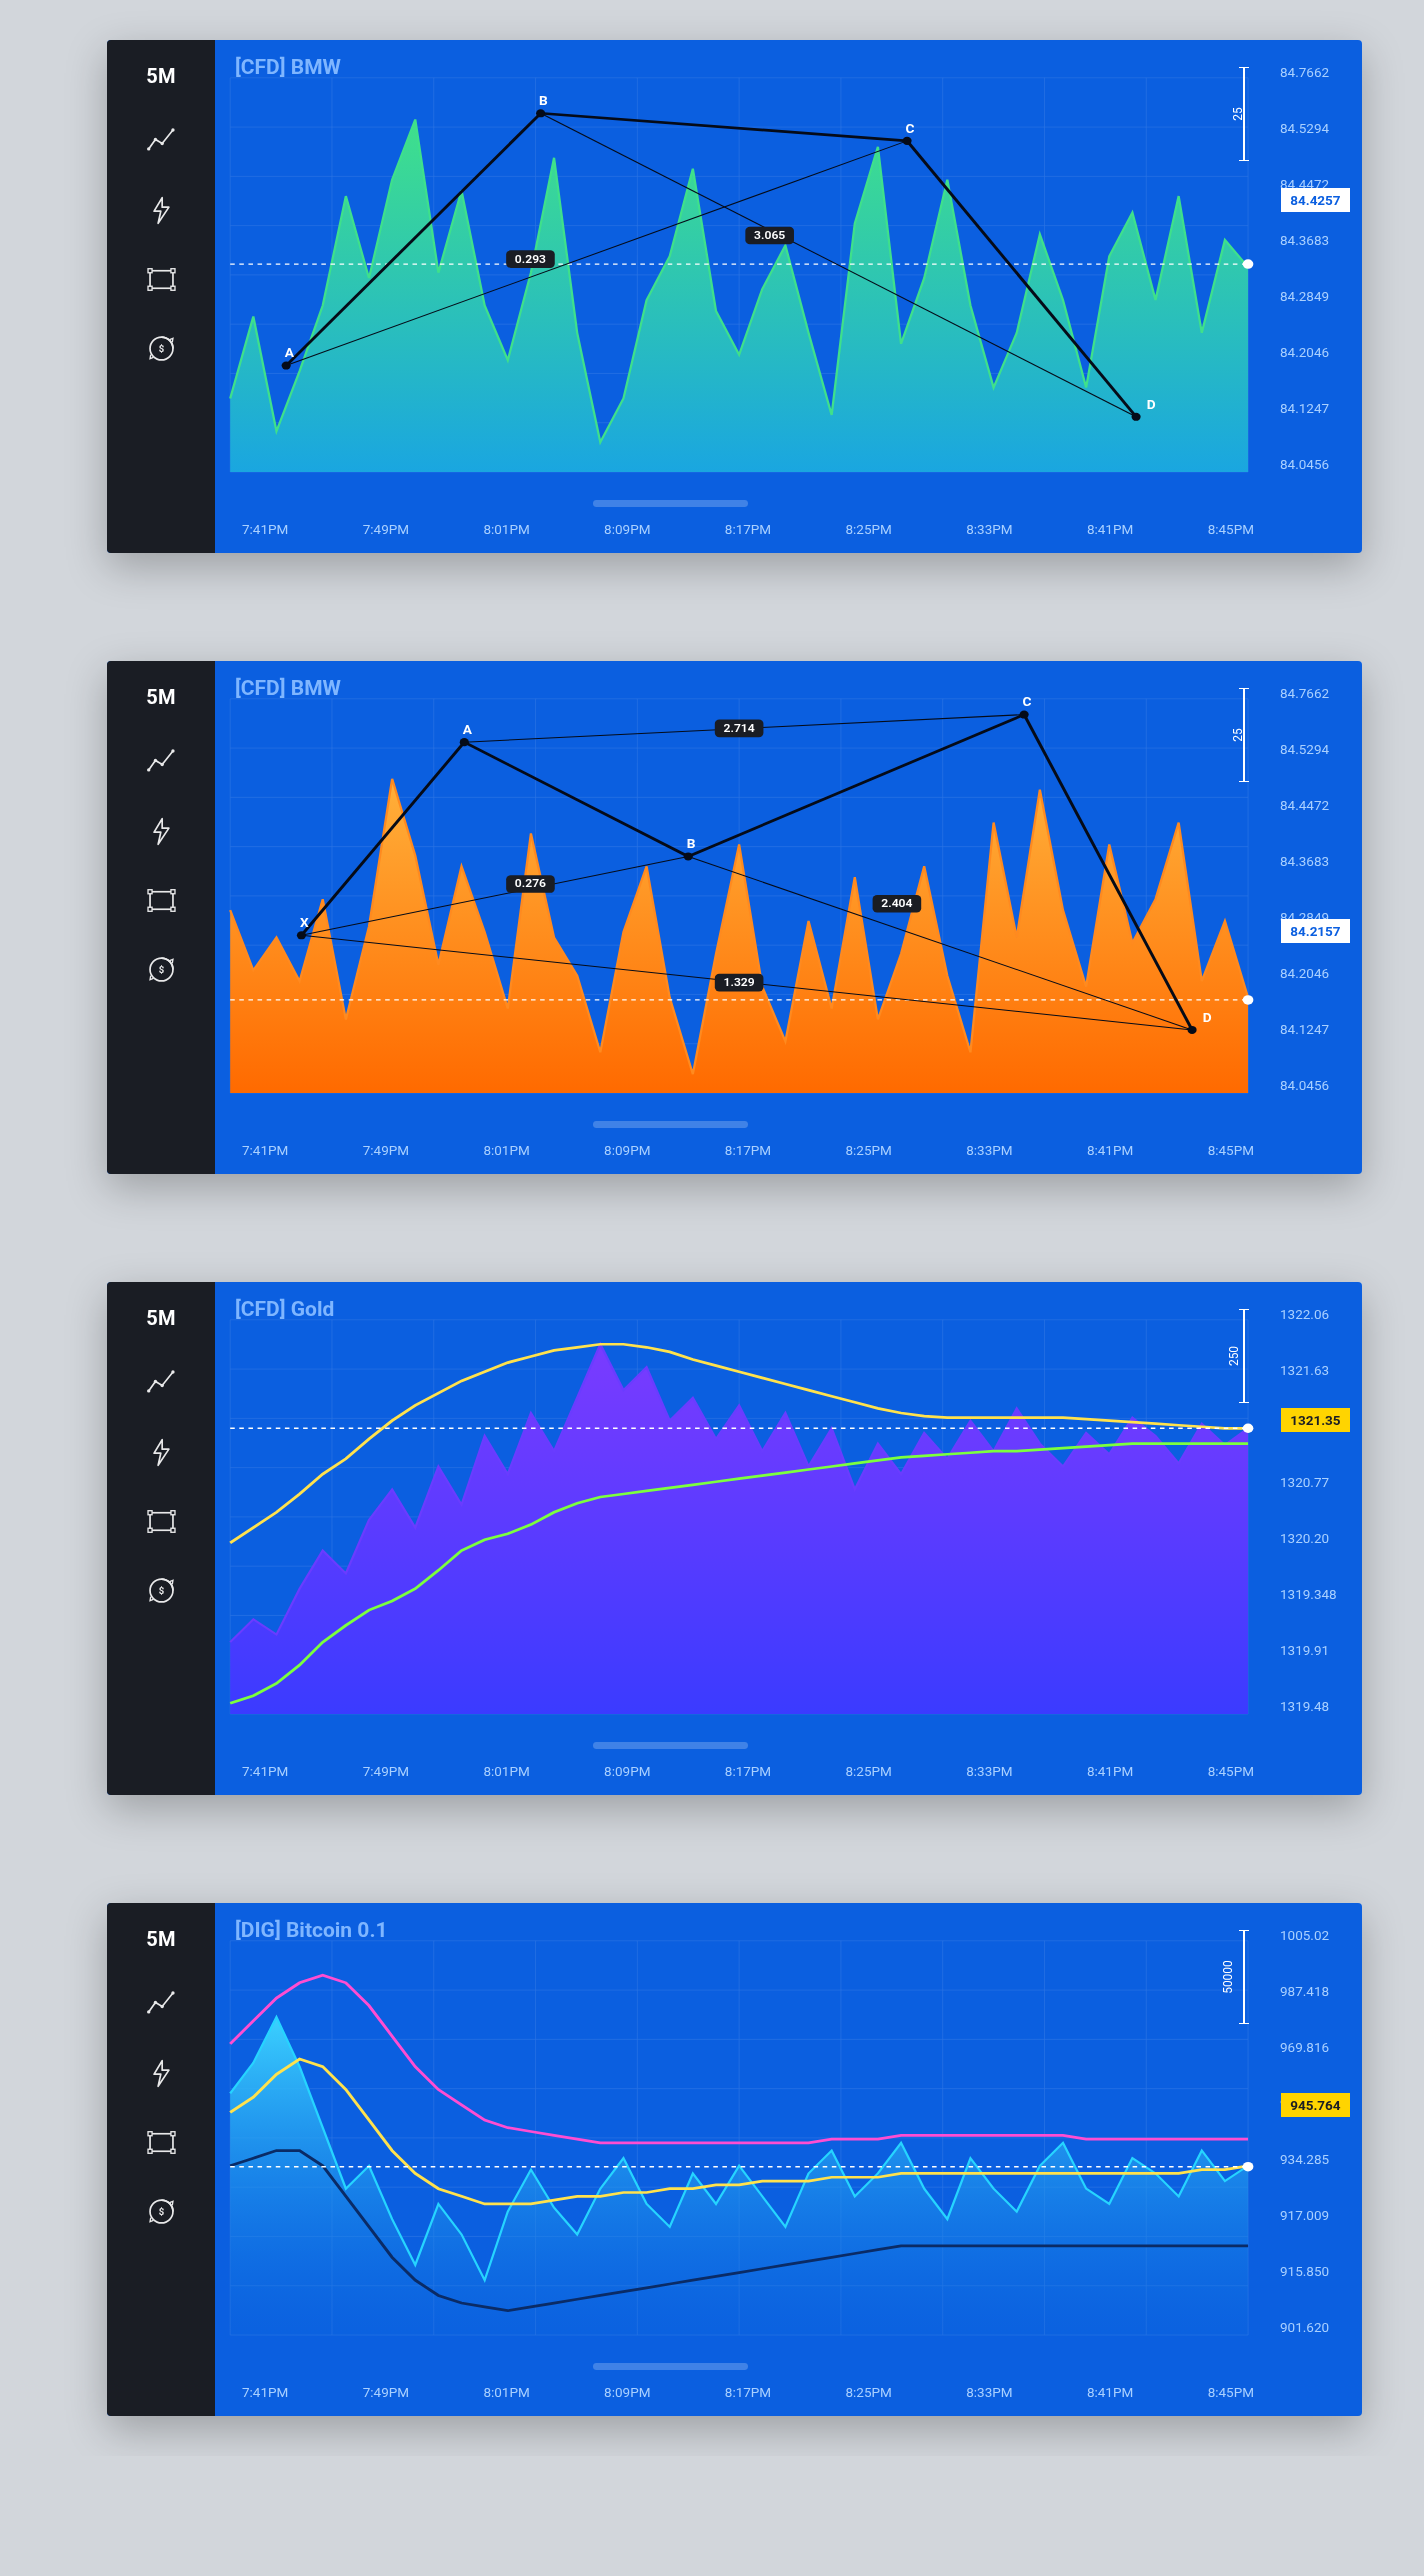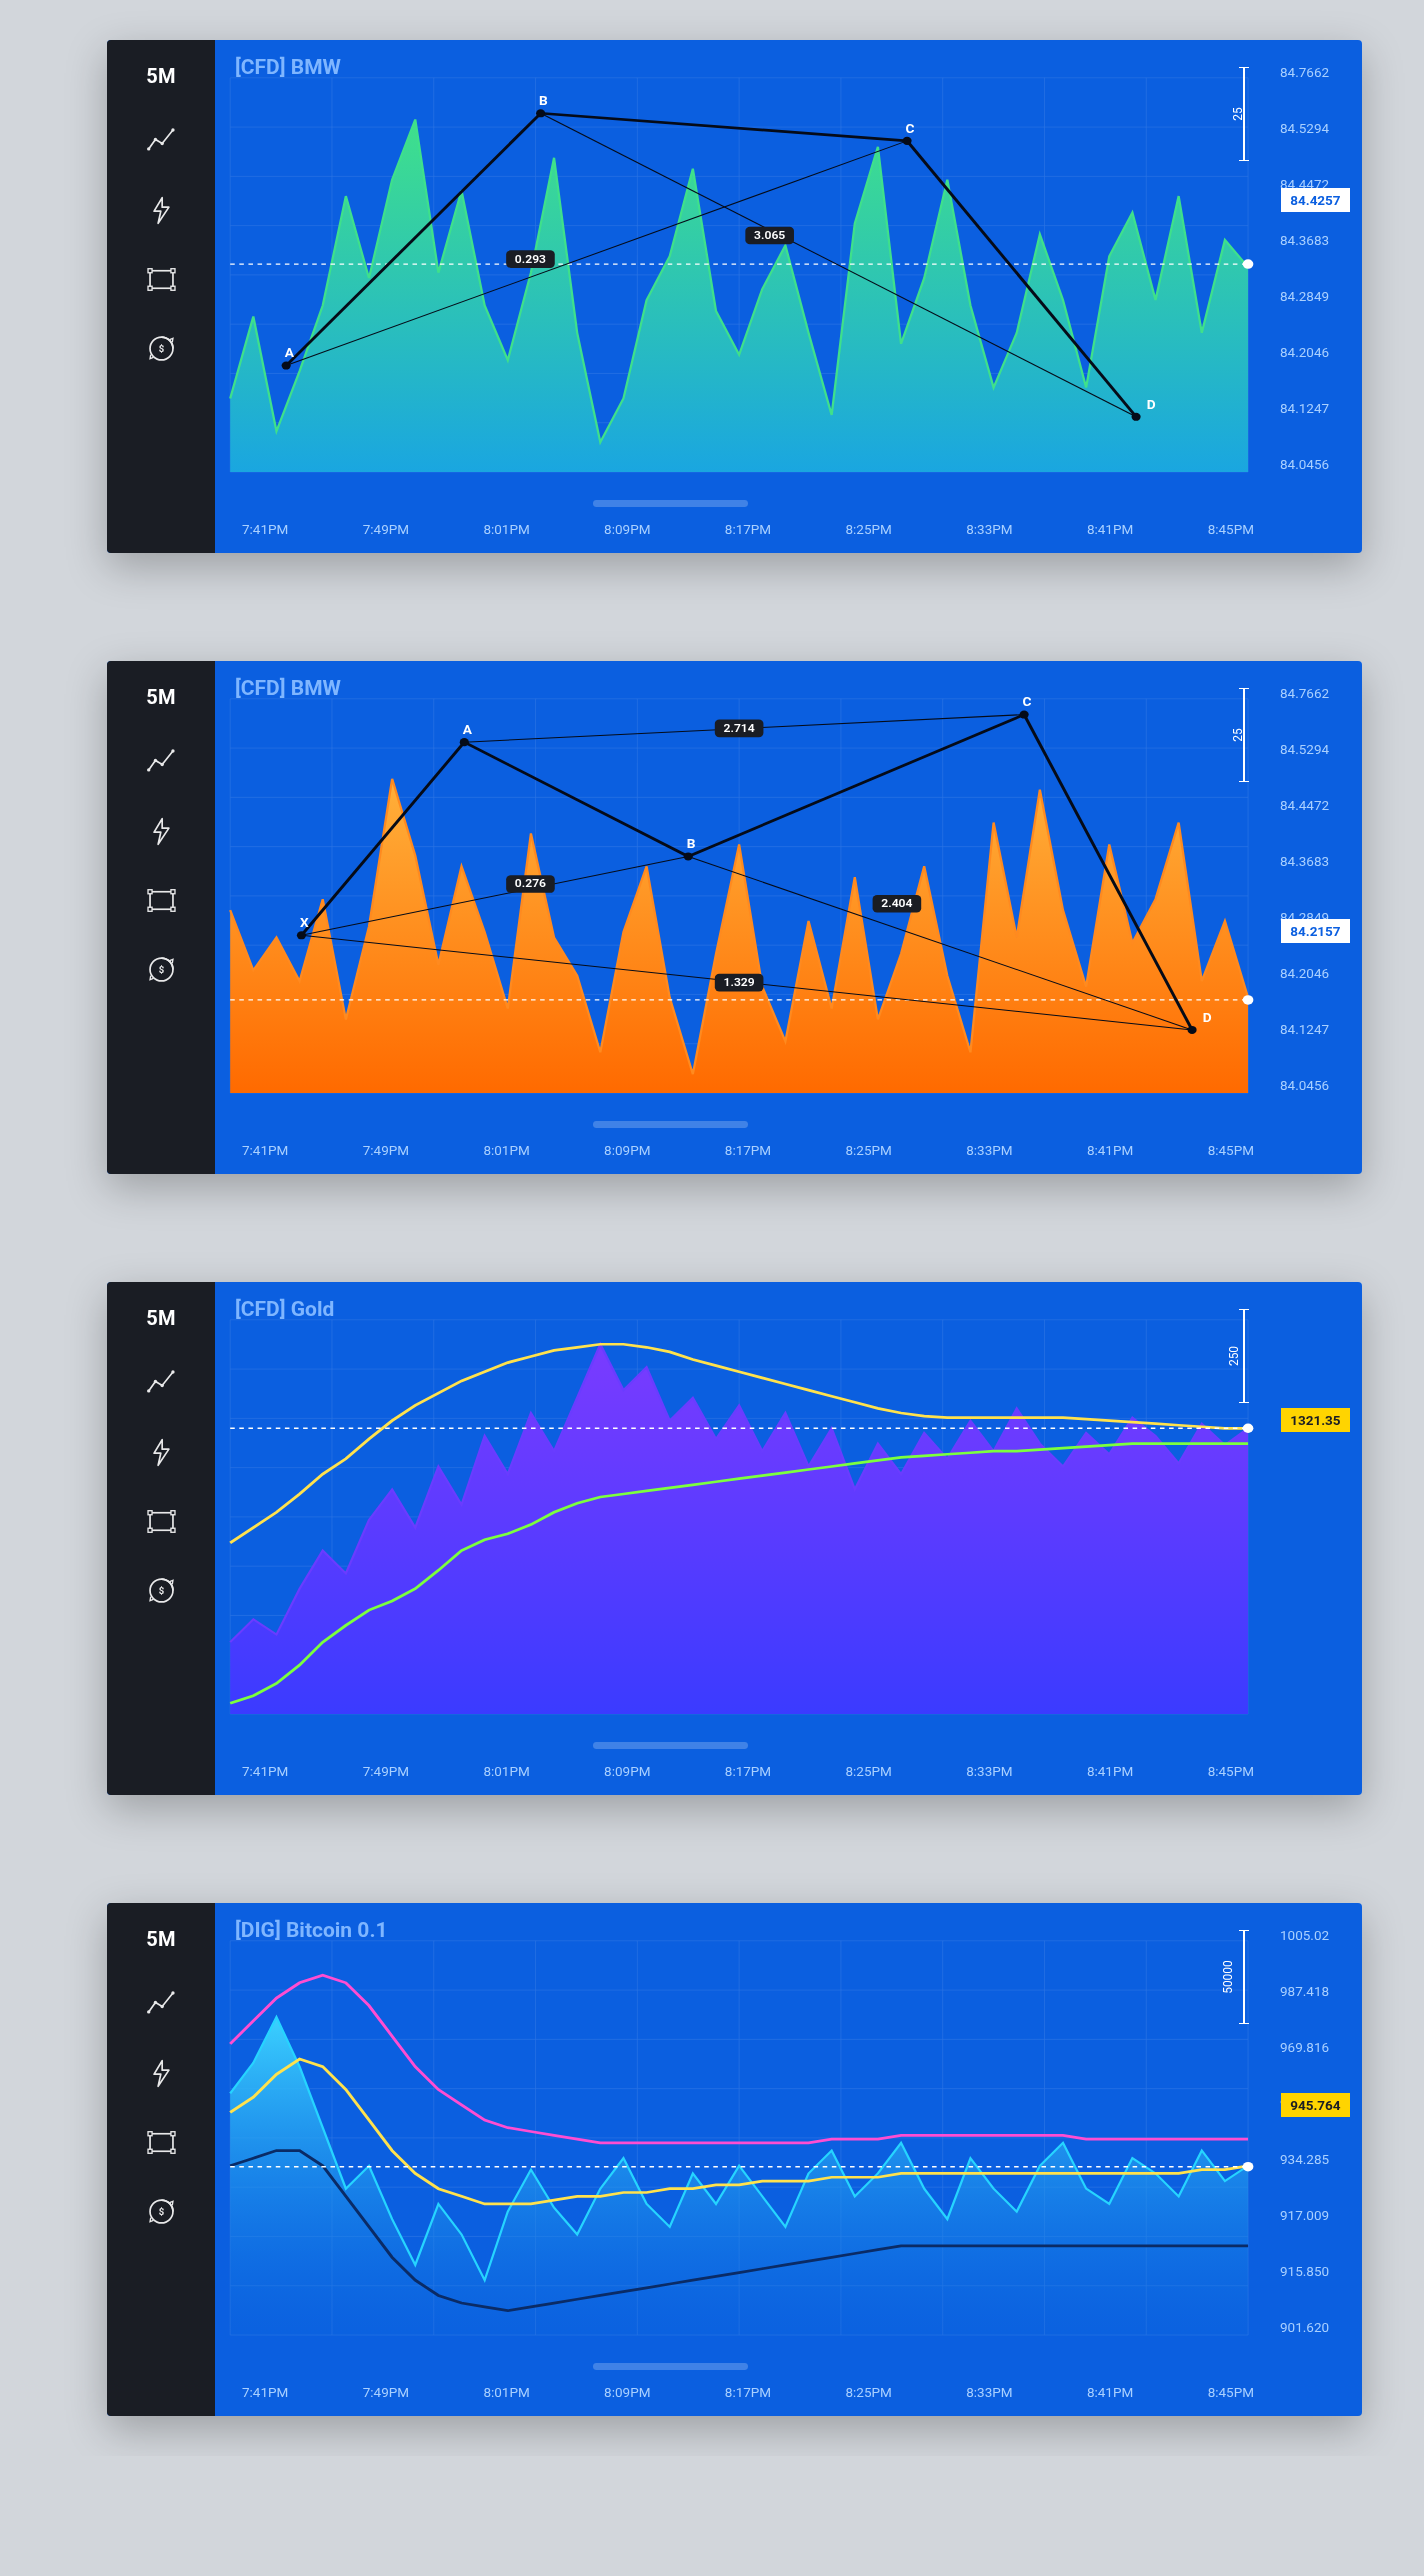--- a/index.html
+++ b/index.html
@@ -484,20 +484,30 @@
             <line x1="20" y1="567" x2="1360" y2="567"></line>
             <line x1="20" y1="640" x2="1360" y2="640"></line>
           </g>
           <path d="M 20 533.6124031007661 L 50.45454545454545 499.65891472870294 L 80.9090909090909 522.2945736434117 L 111.36363636363636 454.3875968992339 L 141.8181818181818 397.7984496124107 L 172.27272727272728 431.7519379844738 L 202.72727272727272 352.52713178294175 L 233.1818181818182 307.2558139534728 L 263.6363636363636 363.84496124029613 L 294.0909090909091 273.3023255814097 L 324.54545454545456 329.89147286823305 L 355 228.03100775194076 L 385.45454545454544 284.62015503876404 L 415.90909090909093 194.0775193798262 L 446.3636363636364 250.66666666664952 L 476.81818181818176 171.44186046511746 L 507.2727272727273 92.21705426353398 L 537.7272727272727 160.12403100776308 L 568.1818181818182 126.17054263564853 L 598.6363636363636 205.3953488371806 L 629.0909090909091 171.44186046511746 L 659.5454545454546 232.55813953488254 L 690 182.75968992247184 L 720.4545454545454 250.66666666664952 L 750.9090909090909 194.0775193798262 L 781.3636363636365 273.3023255814097 L 811.8181818181819 216.71317829458644 L 842.2727272727273 307.2558139534728 L 872.7272727272727 239.34883720929514 L 903.1818181818181 284.62015503876404 L 933.6363636363635 223.50387596899904 L 964.0909090909091 261.9844961240039 L 994.5454545454546 205.3953488371806 L 1025 250.66666666664952 L 1055.4545454545455 187.28682170541356 L 1085.9090909090908 239.34883720929514 L 1116.3636363636365 273.3023255814097 L 1146.8181818181818 223.50387596899904 L 1177.2727272727273 255.19379844959124 L 1207.7272727272727 200.86821705423887 L 1238.1818181818182 228.03100775194076 L 1268.6363636363635 268.77519379846797 L 1299.0909090909092 209.92248062012231 L 1329.5454545454545 241.612403100766 L 1360 216.71317829458644 L 1360 640 L 20 640 Z" fill="url(#gViolet)" stroke="none"></path>
           <path d="M 20 533.6124031007661 L 50.45454545454545 499.65891472870294 L 80.9090909090909 522.2945736434117 L 111.36363636363636 454.3875968992339 L 141.8181818181818 397.7984496124107 L 172.27272727272728 431.7519379844738 L 202.72727272727272 352.52713178294175 L 233.1818181818182 307.2558139534728 L 263.6363636363636 363.84496124029613 L 294.0909090909091 273.3023255814097 L 324.54545454545456 329.89147286823305 L 355 228.03100775194076 L 385.45454545454544 284.62015503876404 L 415.90909090909093 194.0775193798262 L 446.3636363636364 250.66666666664952 L 476.81818181818176 171.44186046511746 L 507.2727272727273 92.21705426353398 L 537.7272727272727 160.12403100776308 L 568.1818181818182 126.17054263564853 L 598.6363636363636 205.3953488371806 L 629.0909090909091 171.44186046511746 L 659.5454545454546 232.55813953488254 L 690 182.75968992247184 L 720.4545454545454 250.66666666664952 L 750.9090909090909 194.0775193798262 L 781.3636363636365 273.3023255814097 L 811.8181818181819 216.71317829458644 L 842.2727272727273 307.2558139534728 L 872.7272727272727 239.34883720929514 L 903.1818181818181 284.62015503876404 L 933.6363636363635 223.50387596899904 L 964.0909090909091 261.9844961240039 L 994.5454545454546 205.3953488371806 L 1025 250.66666666664952 L 1055.4545454545455 187.28682170541356 L 1085.9090909090908 239.34883720929514 L 1116.3636363636365 273.3023255814097 L 1146.8181818181818 223.50387596899904 L 1177.2727272727273 255.19379844959124 L 1207.7272727272727 200.86821705423887 L 1238.1818181818182 228.03100775194076 L 1268.6363636363635 268.77519379846797 L 1299.0909090909092 209.92248062012231 L 1329.5454545454545 241.612403100766 L 1360 216.71317829458644" fill="none" stroke="#6a3cff" stroke-width="3"></path>
           <path d="M 20 386.48062015505633 L 50.45454545454545 363.84496124029613 L 80.9090909090909 341.2093023255874 L 111.36363636363636 314.0465116278855 L 141.8181818181818 284.62015503876404 L 172.27272727272728 261.9844961240039 L 202.72727272727272 232.55813953488254 L 233.1818181818182 205.3953488371806 L 263.6363636363636 182.75968992247184 L 294.0909090909091 164.65116279070486 L 324.54545454545456 146.5426356588864 L 355 132.96124031006119 L 385.45454545454544 119.37984496123595 L 415.90909090909093 110.32558139535243 L 446.3636363636364 101.27131782946893 L 476.81818181818176 96.74418604647572 L 507.2727272727273 92.21705426353398 L 537.7272727272727 92.21705426353398 L 568.1818181818182 96.74418604647572 L 598.6363636363636 103.53488372093977 L 629.0909090909091 114.85271317829415 L 659.5454545454546 123.90697674417767 L 690 132.96124031006119 L 720.4545454545454 142.01550387594463 L 750.9090909090909 151.06976744182816 L 781.3636363636365 160.12403100776308 L 811.8181818181819 169.1782945736466 L 842.2727272727273 178.2325581395301 L 872.7272727272727 187.28682170541356 L 903.1818181818181 194.0775193798262 L 933.6363636363635 198.60465116276794 L 964.0909090909091 200.86821705423887 L 994.5454545454546 200.86821705423887 L 1025 200.86821705423887 L 1055.4545454545455 200.86821705423887 L 1085.9090909090908 200.86821705423887 L 1116.3636363636365 200.86821705423887 L 1146.8181818181818 203.13178294570972 L 1177.2727272727273 205.3953488371806 L 1207.7272727272727 207.65891472865144 L 1238.1818181818182 209.92248062012231 L 1268.6363636363635 212.18604651164466 L 1299.0909090909092 214.4496124031155 L 1329.5454545454545 216.71317829458644 L 1360 216.71317829458644" fill="none" stroke="#ffe24d" stroke-width="4"></path>
           <path d="M 20 624.1550387597039 L 50.45454545454545 612.8372093023495 L 80.9090909090909 594.7286821705311 L 111.36363636363636 567.5658914728806 L 141.8181818181818 533.6124031007661 L 172.27272727272728 508.7131782945864 L 202.72727272727272 486.0775193798262 L 233.1818181818182 472.496124031001 L 263.6363636363636 454.3875968992339 L 294.0909090909091 427.22480620153203 L 324.54545454545456 397.7984496124107 L 355 381.95348837211463 L 385.45454545454544 372.89922480617963 L 415.90909090909093 359.3178294573544 L 446.3636363636364 341.2093023255874 L 476.81818181818176 327.6279069767621 L 507.2727272727273 318.5736434108272 L 537.7272727272727 314.0465116278855 L 568.1818181818182 309.51937984494367 L 598.6363636363636 304.992248062002 L 629.0909090909091 300.4651162790602 L 659.5454545454546 295.9379844961184 L 690 291.4108527131767 L 720.4545454545454 286.883720930235 L 750.9090909090909 282.3565891472932 L 781.3636363636365 277.82945736435147 L 811.8181818181819 273.3023255814097 L 842.2727272727273 268.77519379846797 L 872.7272727272727 264.2480620154747 L 903.1818181818181 259.720930232533 L 933.6363636363635 257.45736434106215 L 964.0909090909091 255.19379844959124 L 994.5454545454546 252.93023255812037 L 1025 250.66666666664952 L 1055.4545454545455 250.66666666664952 L 1085.9090909090908 248.40310077517864 L 1116.3636363636365 246.13953488370777 L 1146.8181818181818 243.87596899223692 L 1177.2727272727273 241.612403100766 L 1207.7272727272727 239.34883720929514 L 1238.1818181818182 239.34883720929514 L 1268.6363636363635 239.34883720929514 L 1299.0909090909092 239.34883720929514 L 1329.5454545454545 239.34883720929514 L 1360 239.34883720929514" fill="none" stroke="#7cff3e" stroke-width="4"></path>
           <line x1="20" y1="216.71317829458644" x2="1360" y2="216.71317829458644" stroke="#fff" stroke-width="2" stroke-dasharray="6 6"></line>
           <circle cx="1360" cy="216.71317829458644" r="7" fill="#fff"></circle>
         </svg>
+        <div class="y-axis">
+          <div class="y-tick">1322.06</div>
+          <div class="y-tick">1321.63</div>
+          <div class="y-tick">1321.23</div>
+          <div class="y-tick">1320.77</div>
+          <div class="y-tick">1320.20</div>
+          <div class="y-tick">1319.348</div>
+          <div class="y-tick">1319.91</div>
+          <div class="y-tick">1319.48</div>
+        </div>
         <div class="x-axis">
           <div class="x-tick">7:41PM</div>
           <div class="x-tick">7:49PM</div>
           <div class="x-tick">8:01PM</div>
           <div class="x-tick">8:09PM</div>
           <div class="x-tick">8:17PM</div>
           <div class="x-tick">8:25PM</div>
           <div class="x-tick">8:33PM</div>
           <div class="x-tick">8:41PM</div>
           <div class="x-tick">8:45PM</div>

